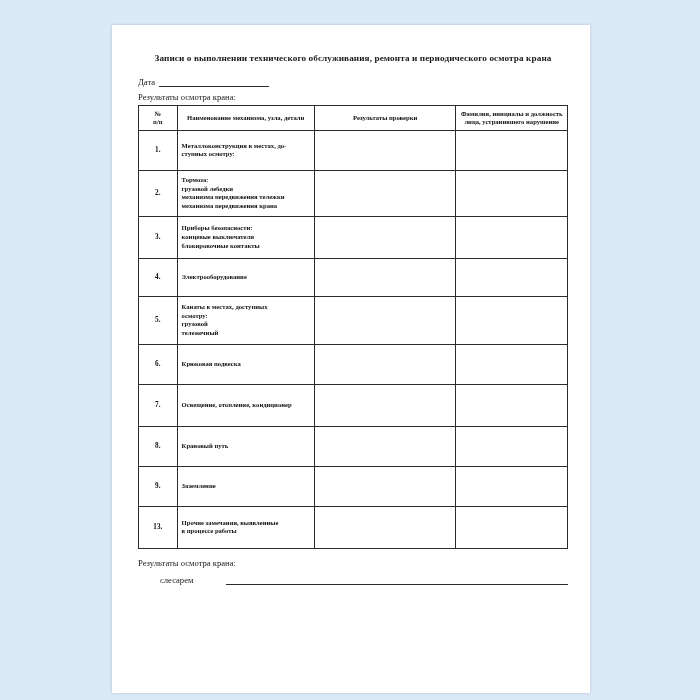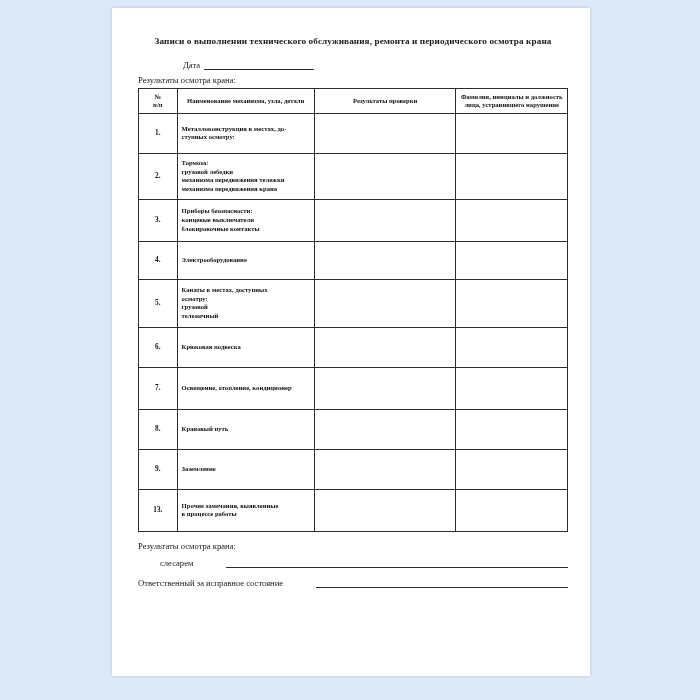--- a/index.html
+++ b/index.html
@@ -9,21 +9,21 @@
   body {
     width: 700px;
     height: 700px;
     background: #dce9f7;
     font-family: "Liberation Serif", serif;
     overflow: hidden;
   }
   .page-wrap {
     position: absolute;
     left: 112px;
-    top: 8px;
+    top: 25px;
     width: 478px;
     height: 668px;
     background: #ffffff;
     box-shadow: 0 0 3px rgba(0,0,0,0.18);
   }
   .doc-inner {
     position: absolute;
     left: 26px;
     top: 28px;
     right: 22px;
@@ -39,21 +39,20 @@
   }
   .field-line {
     font-size: 8.6px;
     color: #1a1a1a;
     margin-bottom: 5px;
     display: flex;
     align-items: flex-end;
   }
   .field-label {
     white-space: nowrap;
-    margin-left: 45px;
   }
   .field-rule {
     border-bottom: 1px solid #2a2a2a;
     flex: 0 0 110px;
     height: 9px;
     margin-left: 4px;
   }
   .sub-label {
     font-size: 8.6px;
     color: #1a1a1a;
@@ -108,21 +107,21 @@
   .footer .lead {
     font-size: 8.6px;
     color: #1a1a1a;
     margin-bottom: 7px;
   }
   .sig-line {
     display: flex;
     align-items: flex-end;
     font-size: 8.6px;
     color: #1a1a1a;
-    margin-bottom: 10px;
+    margin-bottom: 28px;
     gap: 28px;
   }
   .sig-line.indent-1 { padding-left: 22px; }
   .sig-line.indent-2 { padding-left: 22px; }
   .sig-label { white-space: nowrap; }
   .sig-rule {
     border-bottom: 1px solid #2a2a2a;
     flex: 1 1 auto;
     height: 9px;
     margin-left: 5px;
@@ -247,20 +246,16 @@
 
     <div class="footer">
       <div class="lead">Результаты осмотра крана:</div>
 
       <div class="sig-line indent-1">
         <span class="sig-label">слесарем</span>
         <span class="sig-rule"></span>
       </div>
 
 
-      <div class="sig-line">
-        <span class="sig-label">Ответственный за исправное состояние</span>
-        <span class="sig-rule"></span>
-      </div>
     </div>
 
   </div>
 </div>
 
 </body></html>

